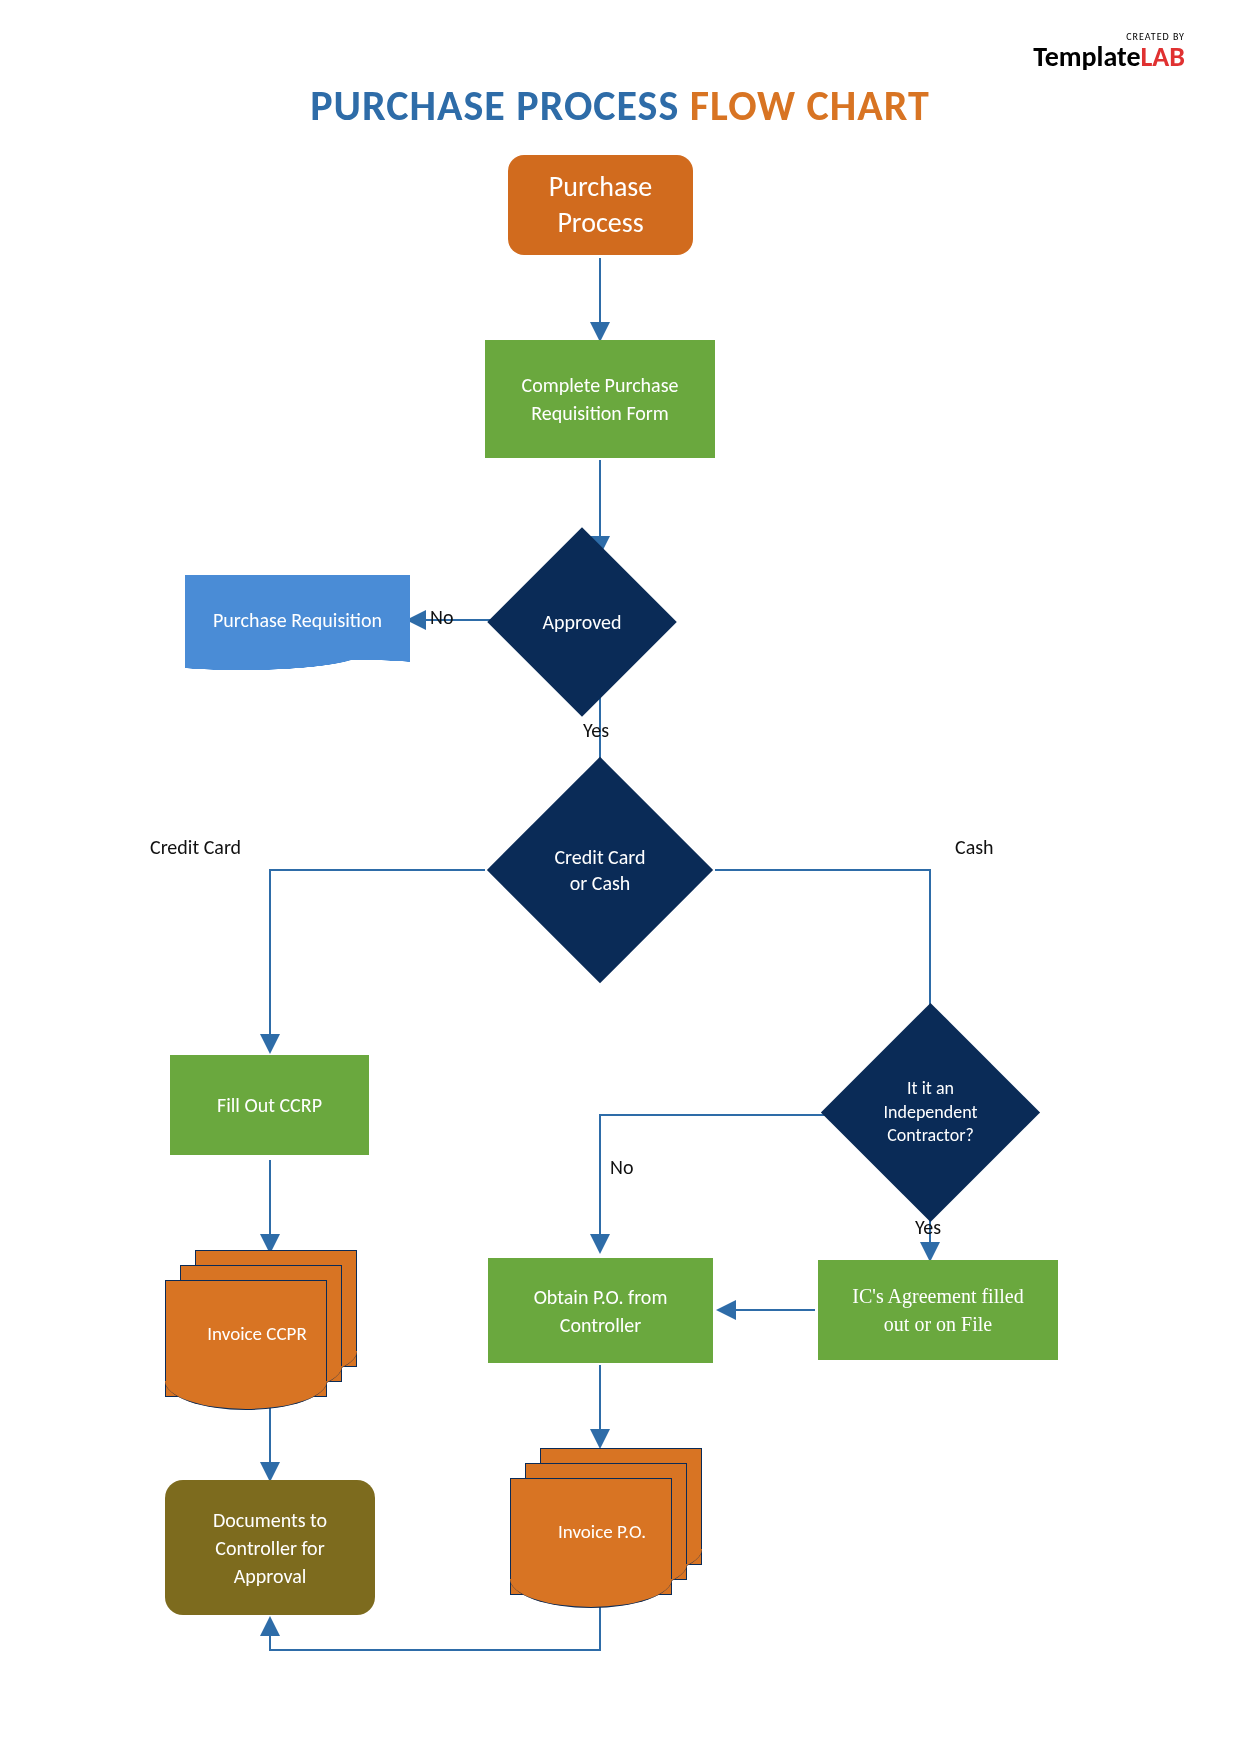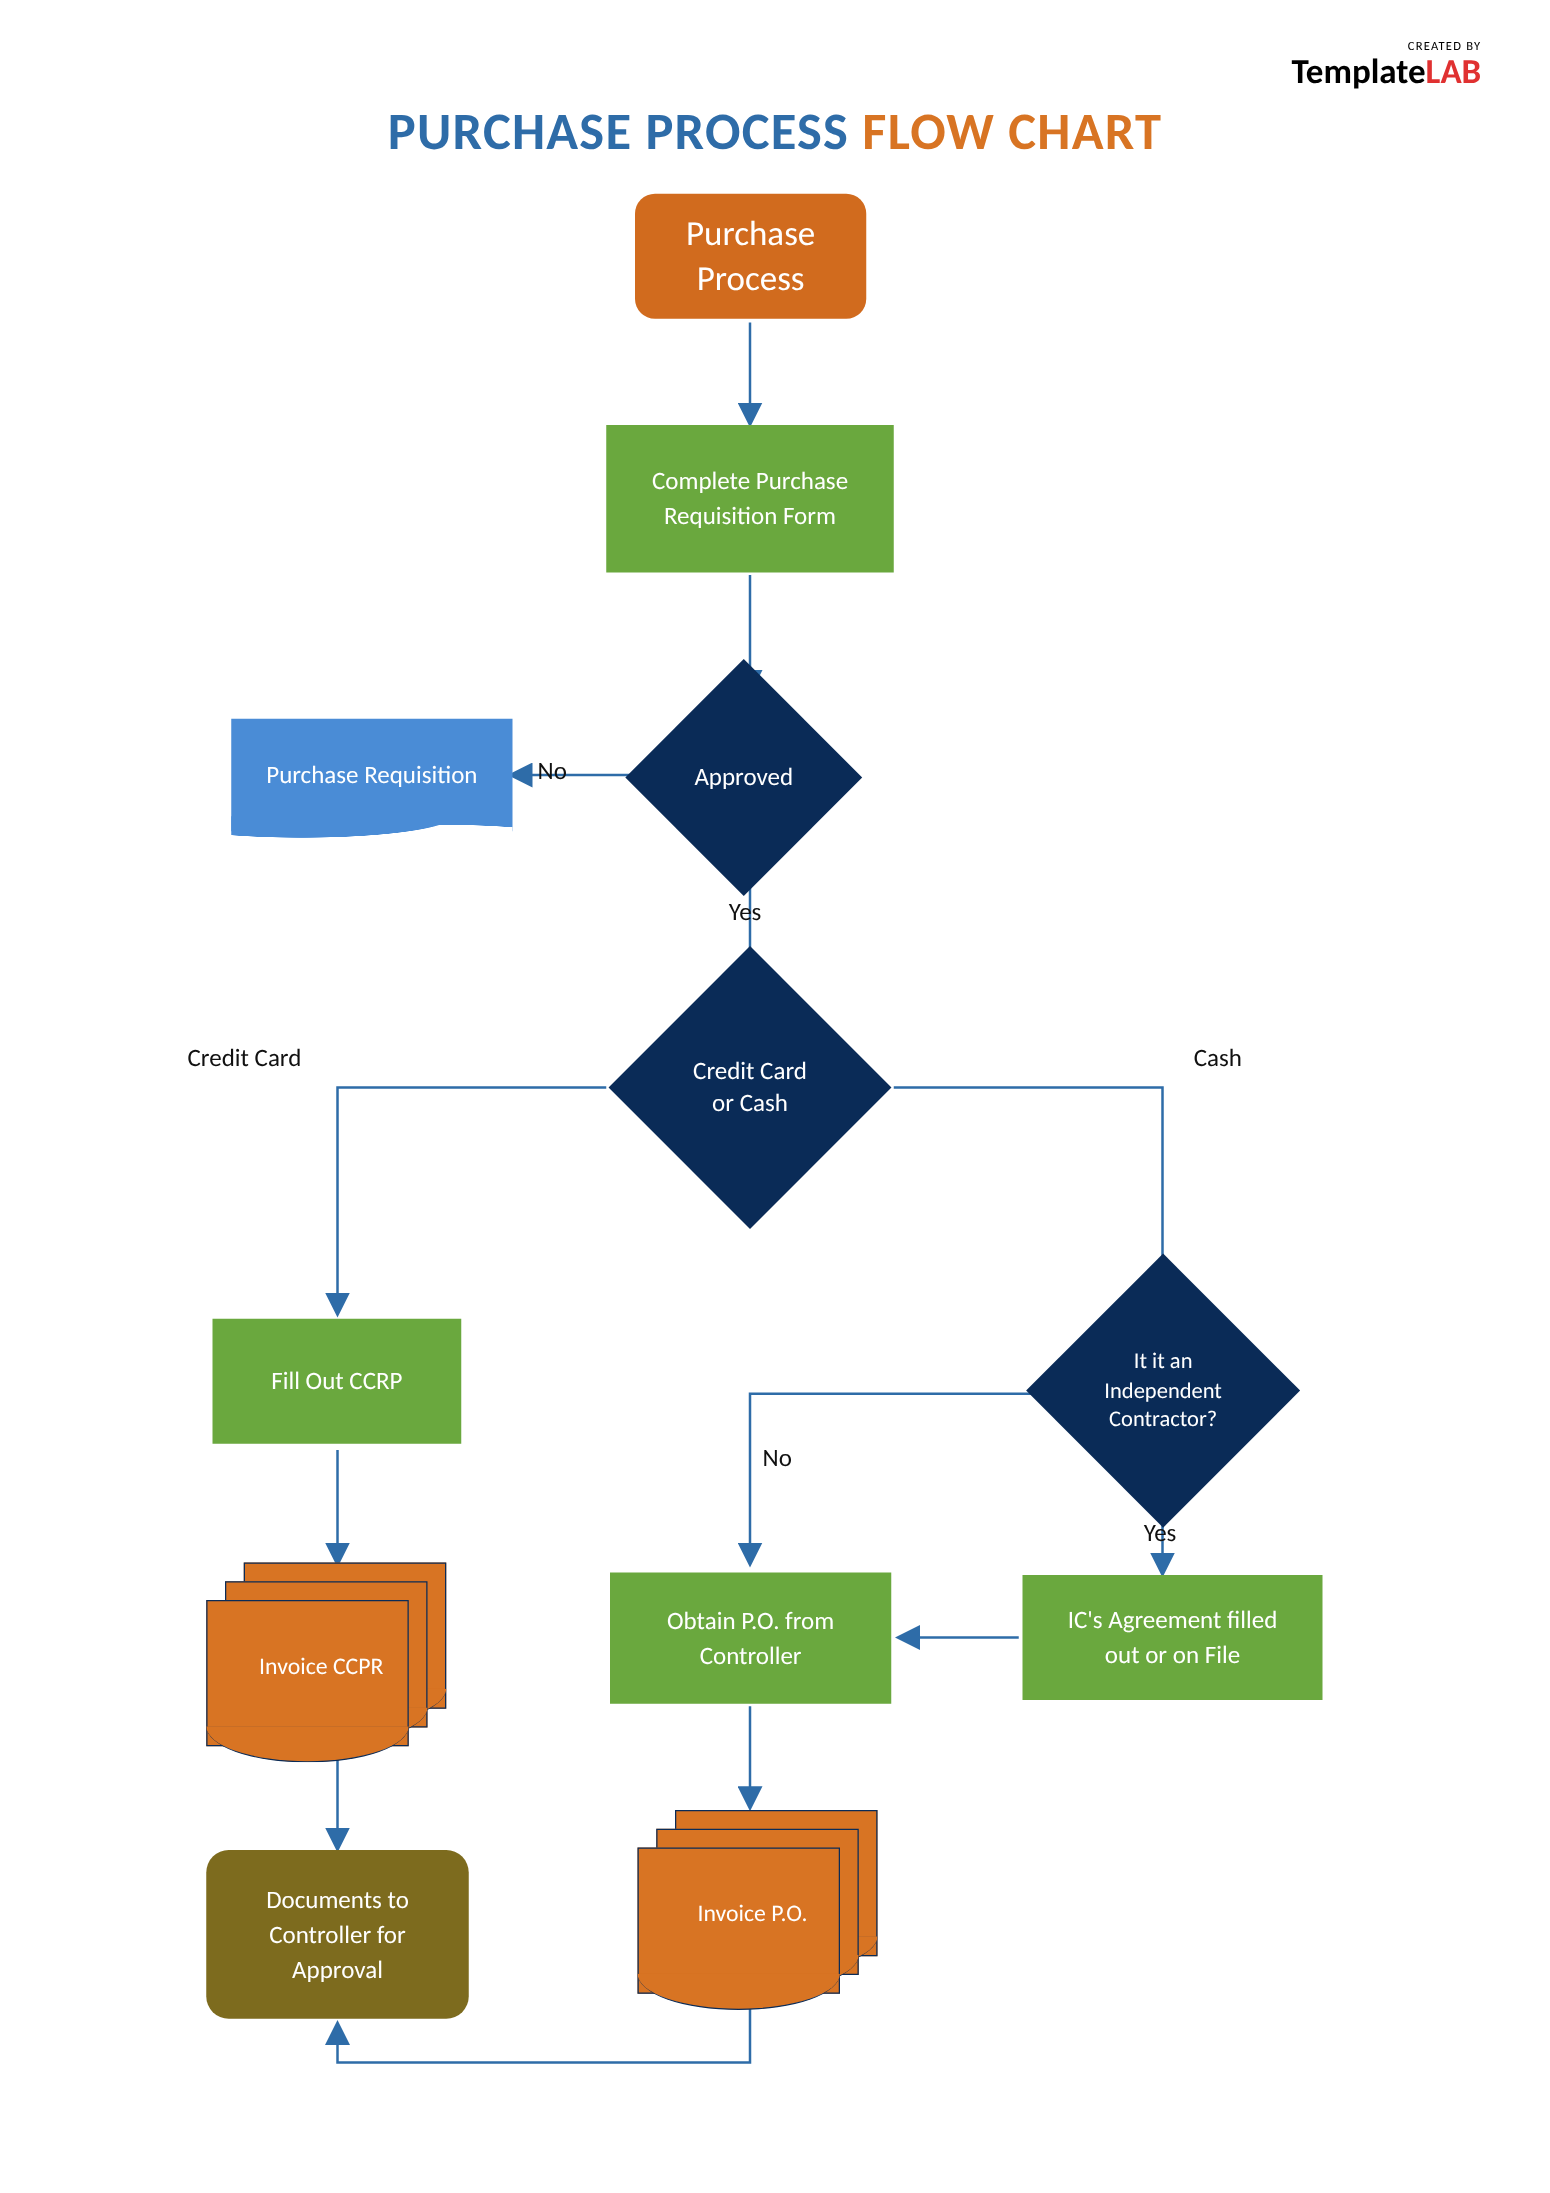--- a/index.html
+++ b/index.html
@@ -83,21 +83,21 @@
 
     <polyline points="600,1600 600,1650 270,1650 270,1620" marker-end="url(#ah)"></polyline>
   </svg>
 
   <div class="shape process" style="left:485px;top:340px;width:230px;height:118px;white-space:pre-line;">Complete Purchase
 Requisition Form</div>
 
   <div class="shape start" style="left:508px;top:155px;width:185px;height:100px;white-space:pre-line;">Purchase
 Process</div>
 
-  <div class="decision-wrap" style="left:528px;top:555px;width:134px;height:134px;">
+  <div class="decision-wrap" style="left:515px;top:555px;width:134px;height:134px;">
     <div class="decision-inner"></div>
     <div class="decision-text">Approved</div>
   </div>
 
   <div class="wave-doc" style="left:185px;top:575px;width:225px;height:90px;">
     <span>Purchase Requisition</span>
   </div>
 
   <div class="decision-wrap" style="left:520px;top:790px;width:160px;height:160px;">
     <div class="decision-inner"></div>
@@ -110,21 +110,21 @@
   <div class="decision-wrap" style="left:853px;top:1035px;width:155px;height:155px;">
     <div class="decision-inner"></div>
     <div class="decision-text" style="white-space:pre-line;font-size:18px;">It it an
 Independent
 Contractor?</div>
   </div>
 
   <div class="shape process" style="left:488px;top:1258px;width:225px;height:105px;white-space:pre-line;">Obtain P.O. from
 Controller</div>
 
-  <div class="shape process" style="left:818px;top:1260px;width:240px;height:100px;white-space:pre-line;">IC's Agreement filled
+  <div class="shape process" style="left:818px;top:1260px;width:240px;height:100px;white-space:pre-line;font-family:Liberation Serif, serif;">IC's Agreement filled
 out or on File</div>
 
   <div class="doc-stack" style="left:165px;top:1250px;width:200px;height:150px;">
     <div class="doc" style="left:30px;top:0;"></div>
     <div class="doc" style="left:15px;top:15px;"></div>
     <div class="doc" style="left:0;top:30px;"></div>
     <div class="doc-label" style="top:72px;">Invoice CCPR</div>
   </div>
 
   <div class="doc-stack" style="left:510px;top:1448px;width:200px;height:150px;padding-left:36px;">

